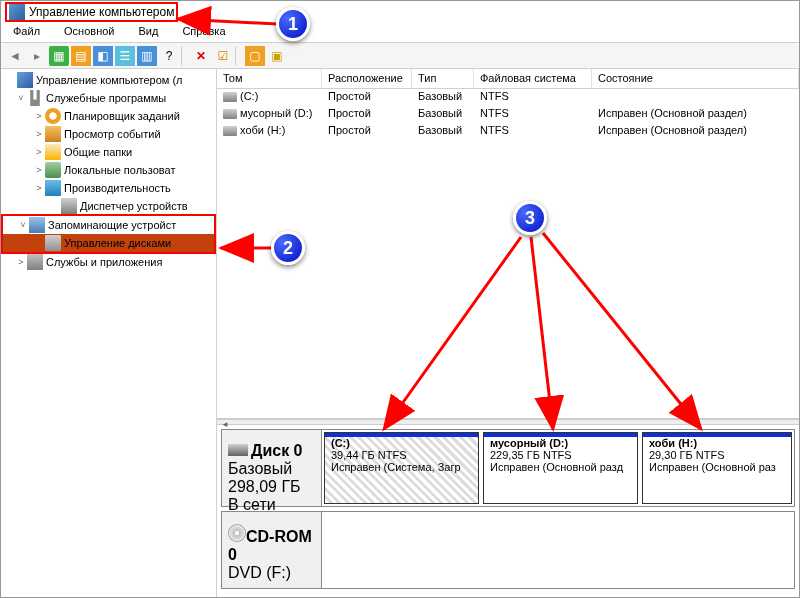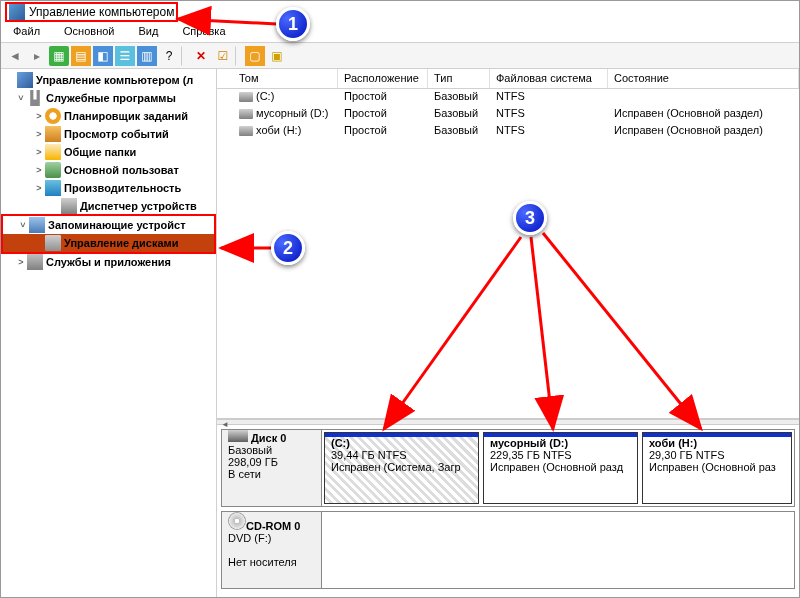--- a/index.html
+++ b/index.html
@@ -14,21 +14,21 @@
 .tbtn { width: 20px; height: 20px; display: flex; align-items: center; justify-content: center; border: 1px solid transparent; font-size: 12px; }
 .tbtn.arrow { color: #777; }
 .tbtn.green { background: #3cb043; color: #fff; border-radius: 2px; }
 .tbtn.orange { background: #f0a020; color: #fff; }
 .tbtn.blue { background: #4a90d9; color: #fff; }
 .tbtn.cyan { background: #5bc0de; color: #fff; }
 .tbtn.redx { color: #d00; font-weight: bold; }
 .tbtn.sep { width: 8px; border-left: 1px solid #ccc; }
 .content { display: flex; height: calc(100% - 68px); }
 .treepane { width: 216px; border-right: 1px solid #d0d0d0; overflow: hidden; padding: 2px 0; }
-.tnode { display: flex; align-items: center; height: 18px; padding-left: 4px; white-space: nowrap; cursor: default; font-weight: bold; }
+.tnode { display: flex; align-items: center; height: 18px; padding-left: 4px; white-space: nowrap; cursor: default; }
 .tnode .exp { width: 12px; text-align: center; color: #666; font-size: 9px; }
 .tnode .ticon { width: 16px; height: 16px; margin-right: 3px; display: inline-block; }
 .ic-comp { background: linear-gradient(135deg,#6aa0e0,#2e5c9a); }
 .ic-tools { background: #888; clip-path: polygon(20% 0,40% 0,40% 60%,60% 60%,60% 0,80% 0,80% 100%,20% 100%); }
 .ic-clock { background: radial-gradient(circle,#fff 30%,#f0a020 35%); border-radius: 50%; }
 .ic-event { background: linear-gradient(#f5c060,#d08020); }
 .ic-folder { background: linear-gradient(#fceabb,#f8b500); border-radius: 1px; }
 .ic-users { background: linear-gradient(#a0d0a0,#4a904a); border-radius: 2px; }
 .ic-perf { background: linear-gradient(#6ac0e0,#2080c0); }
 .ic-dev { background: linear-gradient(#d0d0d0,#808080); }
@@ -36,27 +36,27 @@
 .ic-disk { background: linear-gradient(#d0d0d0,#909090); border-radius: 1px; }
 .ic-serv { background: linear-gradient(#c0c0c0,#808080); }
 .sel-red { border: 2px solid red; margin: -1px 0; }
 .rightpane { flex: 1; display: flex; flex-direction: column; }
 .volhead { display: flex; height: 20px; border-bottom: 1px solid #d0d0d0; background: #fff; }
 .volhead .col { border-right: 1px solid #e0e0e0; padding: 3px 6px; font-size: 11px; white-space: nowrap; overflow: hidden; }
 .volrows { }
 .volrow { display: flex; height: 17px; }
 .volrow .col { padding: 1px 6px; font-size: 11px; white-space: nowrap; overflow: hidden; }
 .vicon { width: 14px; height: 10px; background: linear-gradient(#d0d0d0,#808080); display: inline-block; margin-right: 3px; vertical-align: middle; border-radius: 1px; }
-.c0 { width: 105px; margin-left: 16px; } .c1 { width: 90px; } .c2 { width: 62px; } .c3 { width: 118px; } .c4 { flex: 1; }
+.c0 { width: 105px; } .c1 { width: 90px; } .c2 { width: 62px; } .c3 { width: 118px; } .c4 { flex: 1; }
 .midspace { flex: 1; position: relative; border-bottom: 1px solid #ccc; }
 .splitter { height: 6px; background: #eee; border-top: 1px solid #ccc; border-bottom: 1px solid #ccc; display:flex; }
 .splitter::after { content:"◄"; font-size:8px; color:#666; margin-left:4px; }
 .diskpane { padding: 4px; }
 .diskrow { display: flex; border: 1px solid #888; margin-bottom: 4px; height: 78px; background: #fff; }
-.diskinfo { width: 100px; border-right: 1px solid #888; padding: 0 6px; background: #f0f0f0; font-size: 11px; }
+.diskinfo { width: 100px; border-right: 1px solid #888; padding: 12px 6px; background: #f0f0f0; font-size: 16px; }
 .diskinfo .dicon { width: 20px; height: 12px; background: linear-gradient(#d0d0d0,#606060); display: inline-block; margin-right: 3px; }
 .diskinfo .cdicon { width: 18px; height: 18px; background: radial-gradient(circle,#fff 15%,#c0c0c0 20%,#e8e8e8 60%,#a0a0a0 65%); border-radius: 50%; display: inline-block; }
 .diskinfo b { font-weight: bold; }
 .parts { flex: 1; display: flex; }
 .part { border: 1px solid #333; margin: 2px; padding: 4px 6px; font-size: 11px; position: relative; overflow: hidden; }
 .part .pbar { position: absolute; top: 0; left: 0; right: 0; height: 4px; background: #1030d0; }
 .part.hatch { background: repeating-linear-gradient(45deg,#fff,#fff 3px,#ddd 3px,#ddd 6px); }
 .part b { font-weight: bold; }
 .callout { position: absolute; width: 34px; height: 34px; border-radius: 50%; background: radial-gradient(circle at 30% 30%, #4a6aff, #0010c0); border: 3px solid #fff; box-shadow: 0 2px 5px rgba(0,0,0,.5); color: #fff; font-weight: bold; font-size: 18px; display: flex; align-items: center; justify-content: center; z-index: 50; }
 svg.overlay { position: absolute; top: 0; left: 0; pointer-events: none; z-index: 40; }
@@ -119,21 +119,21 @@
         <span>Просмотр событий</span>
       </div>
     <div class="tnode" style="padding-left:32px">
         <span class="exp">˃</span>
         <span class="ticon ic-folder"></span>
         <span>Общие папки</span>
       </div>
     <div class="tnode" style="padding-left:32px">
         <span class="exp">˃</span>
         <span class="ticon ic-users"></span>
-        <span>Основной пользоват</span>
+        <span>Локальные пользоват</span>
       </div>
     <div class="tnode" style="padding-left:32px">
         <span class="exp">˃</span>
         <span class="ticon ic-perf"></span>
         <span>Производительность</span>
       </div>
     <div class="tnode" style="padding-left:48px">
         <span class="exp"></span>
         <span class="ticon ic-dev"></span>
         <span>Диспетчер устройств</span>

